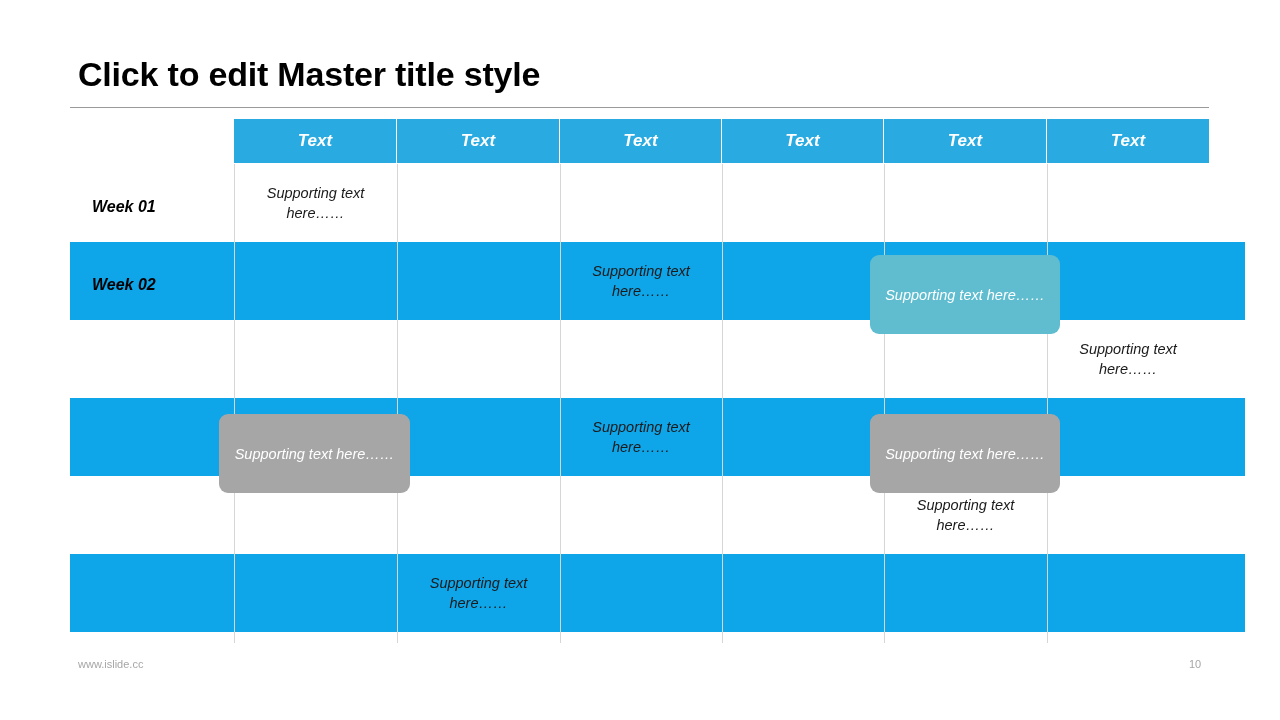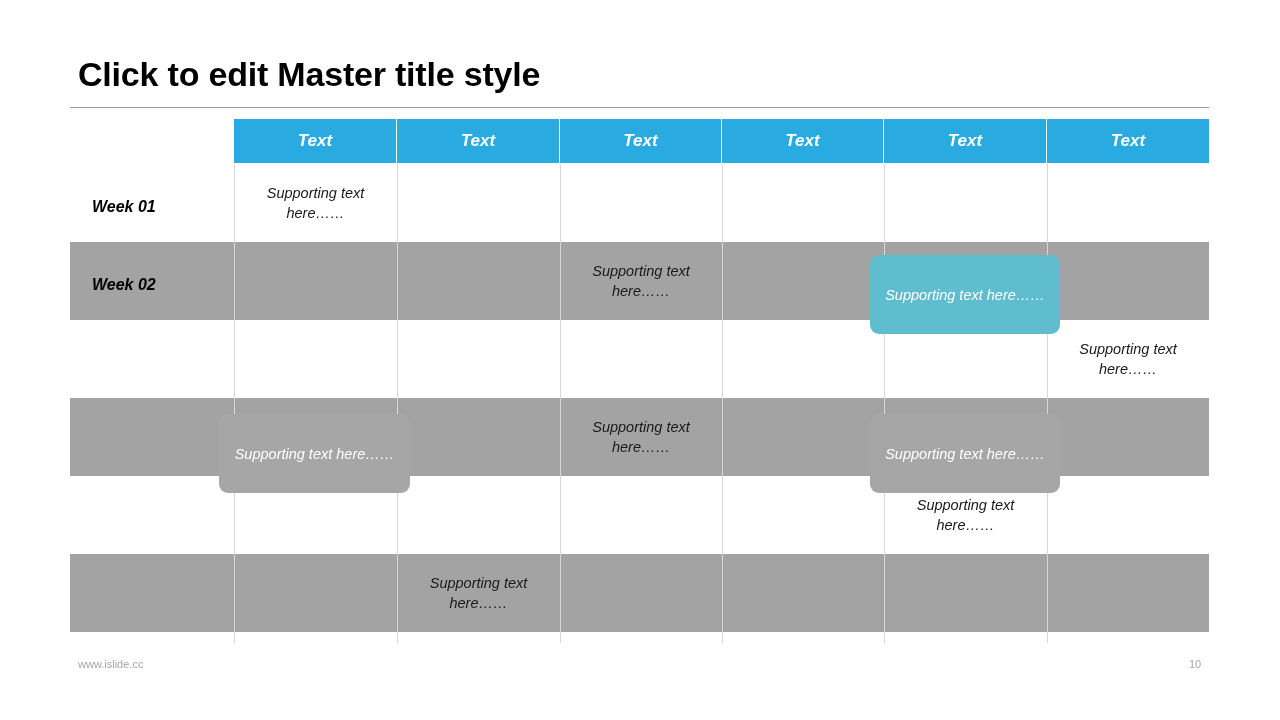--- a/index.html
+++ b/index.html
@@ -87,21 +87,21 @@
     top: 45px;
     width: 1139px;
     height: 479px;
   }
   .row {
     position: absolute;
     left: 0;
     width: 1139px;
     height: 78px;
   }
-  .row.banded { background: #a3a3a3; }
+  .row.banded { background: #0ea5e9; padding-left: 36px; }
   .row-label {
     position: absolute;
     left: 14px;
     top: 4px;
     height: 78px;
     width: 150px;
     display: flex;
     align-items: center;
     font-size: 16px;
     font-weight: bold;

